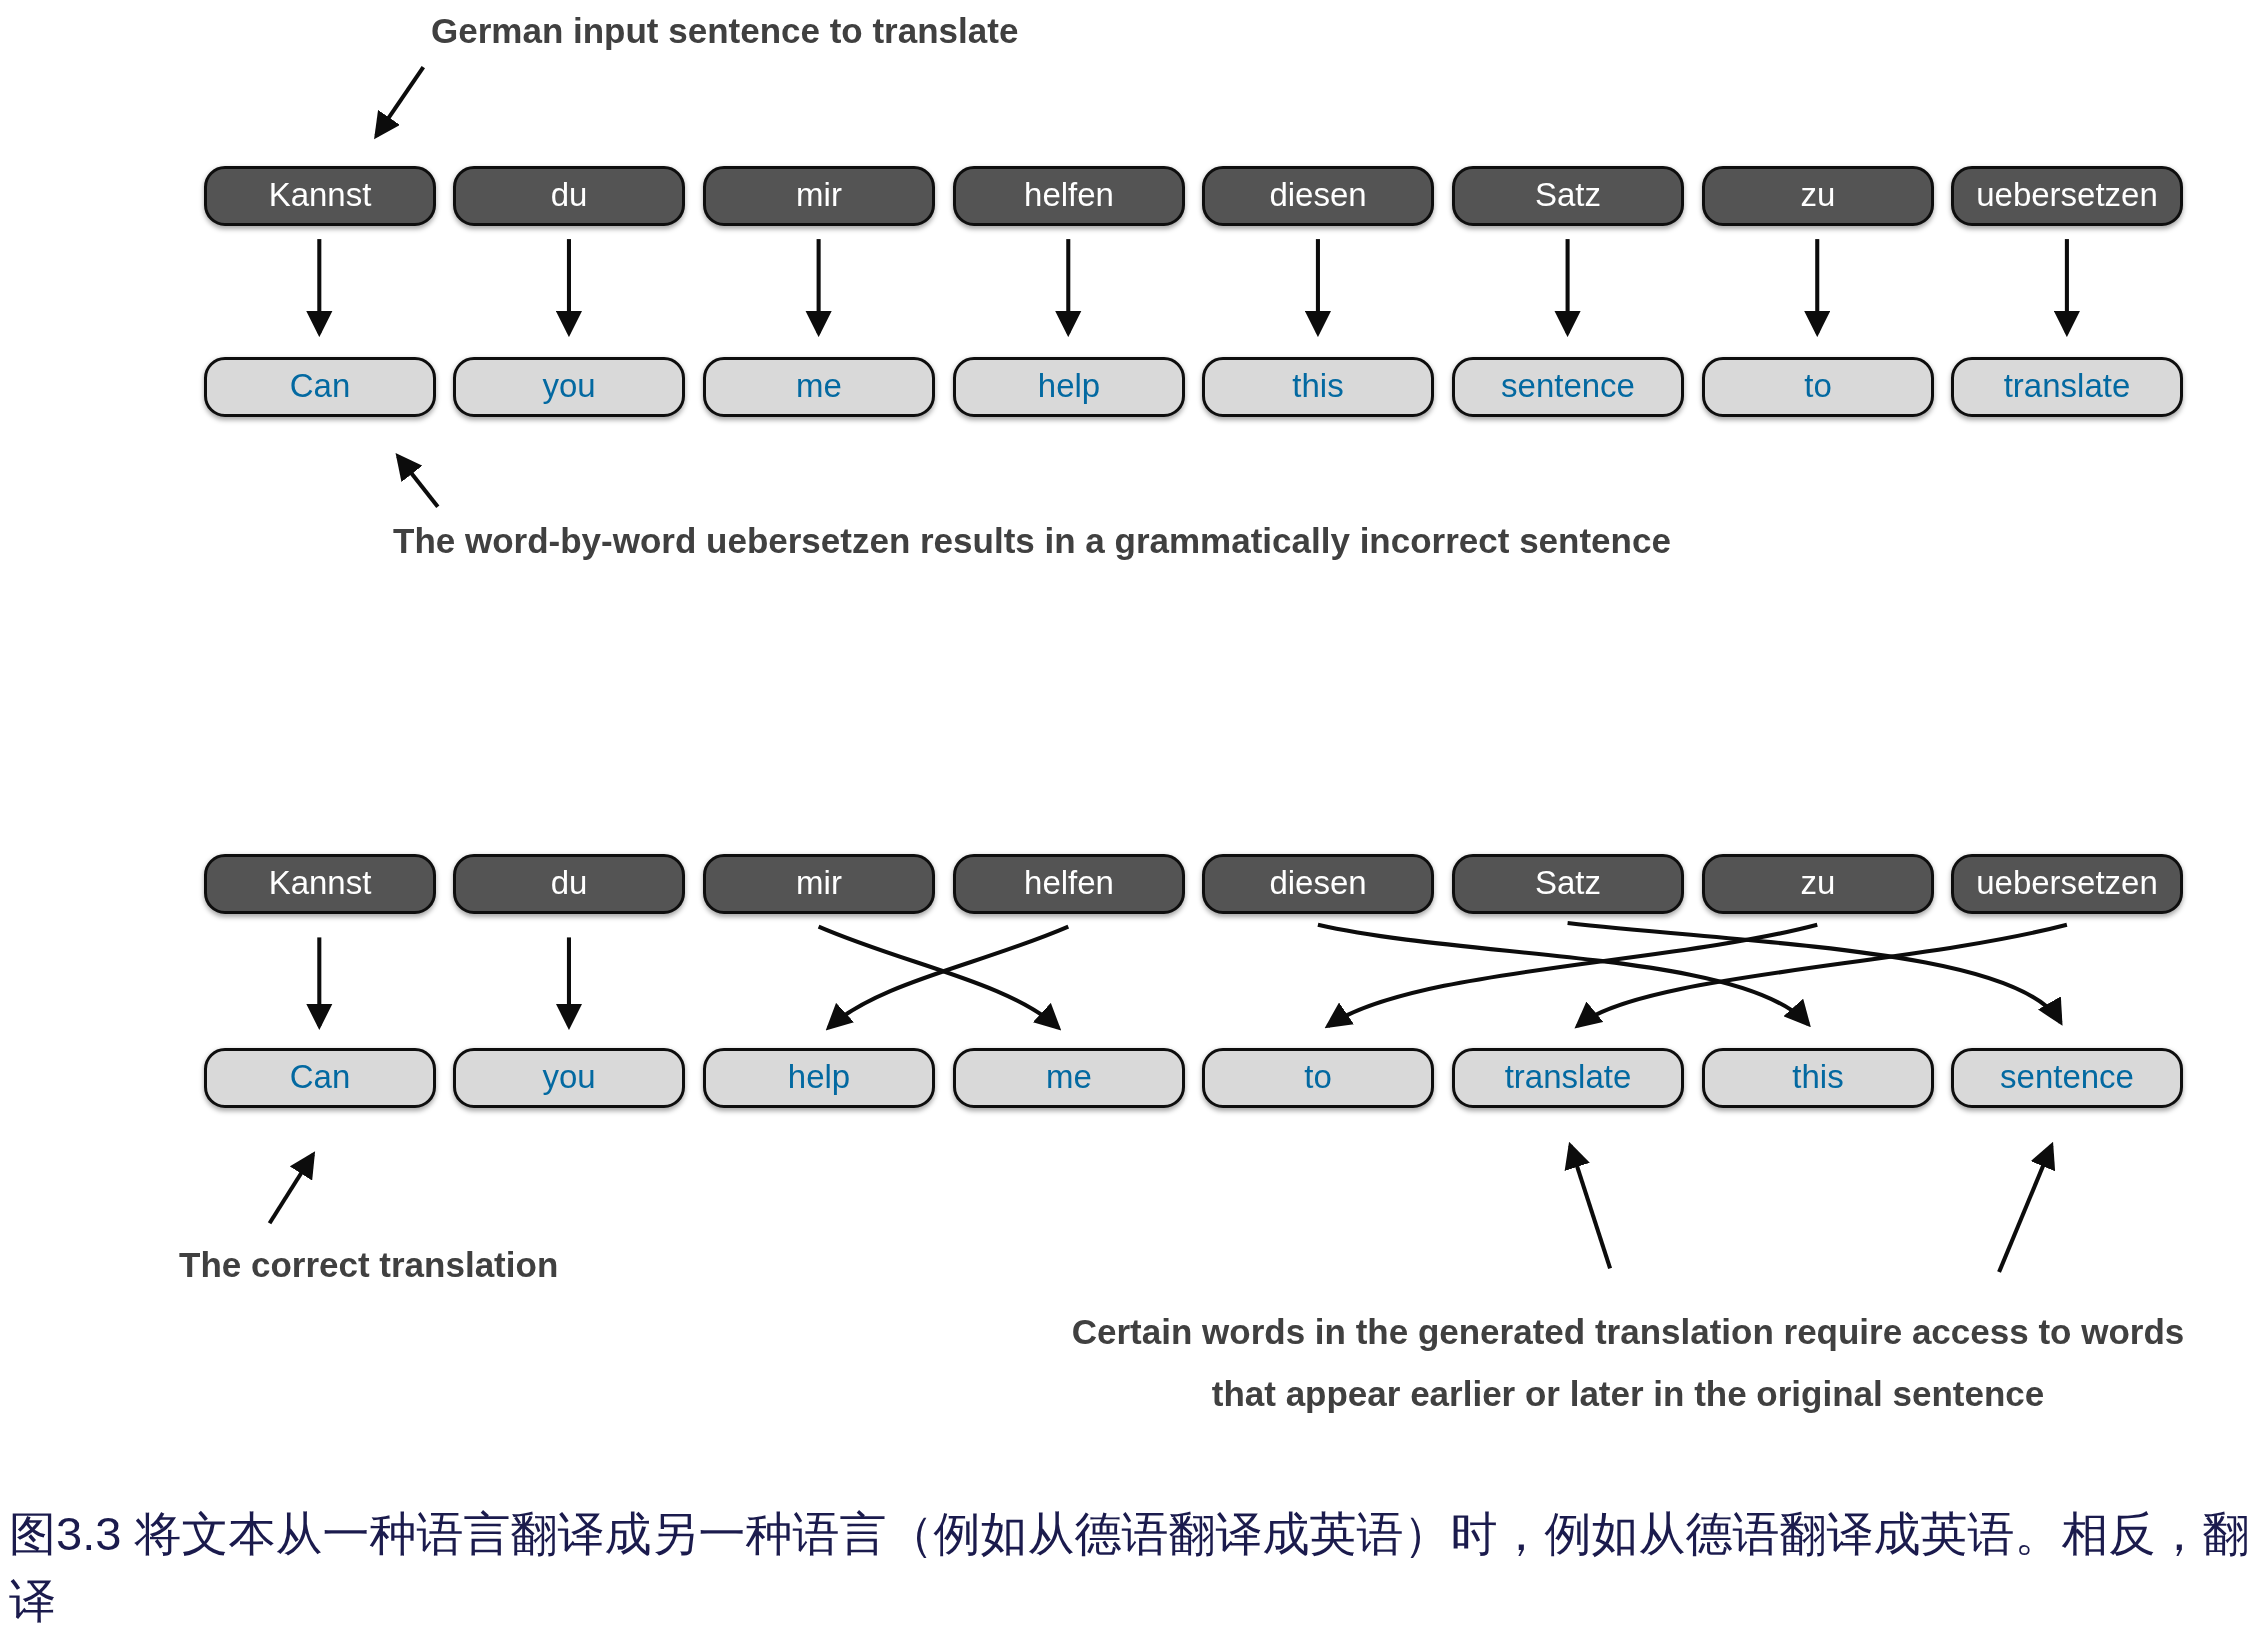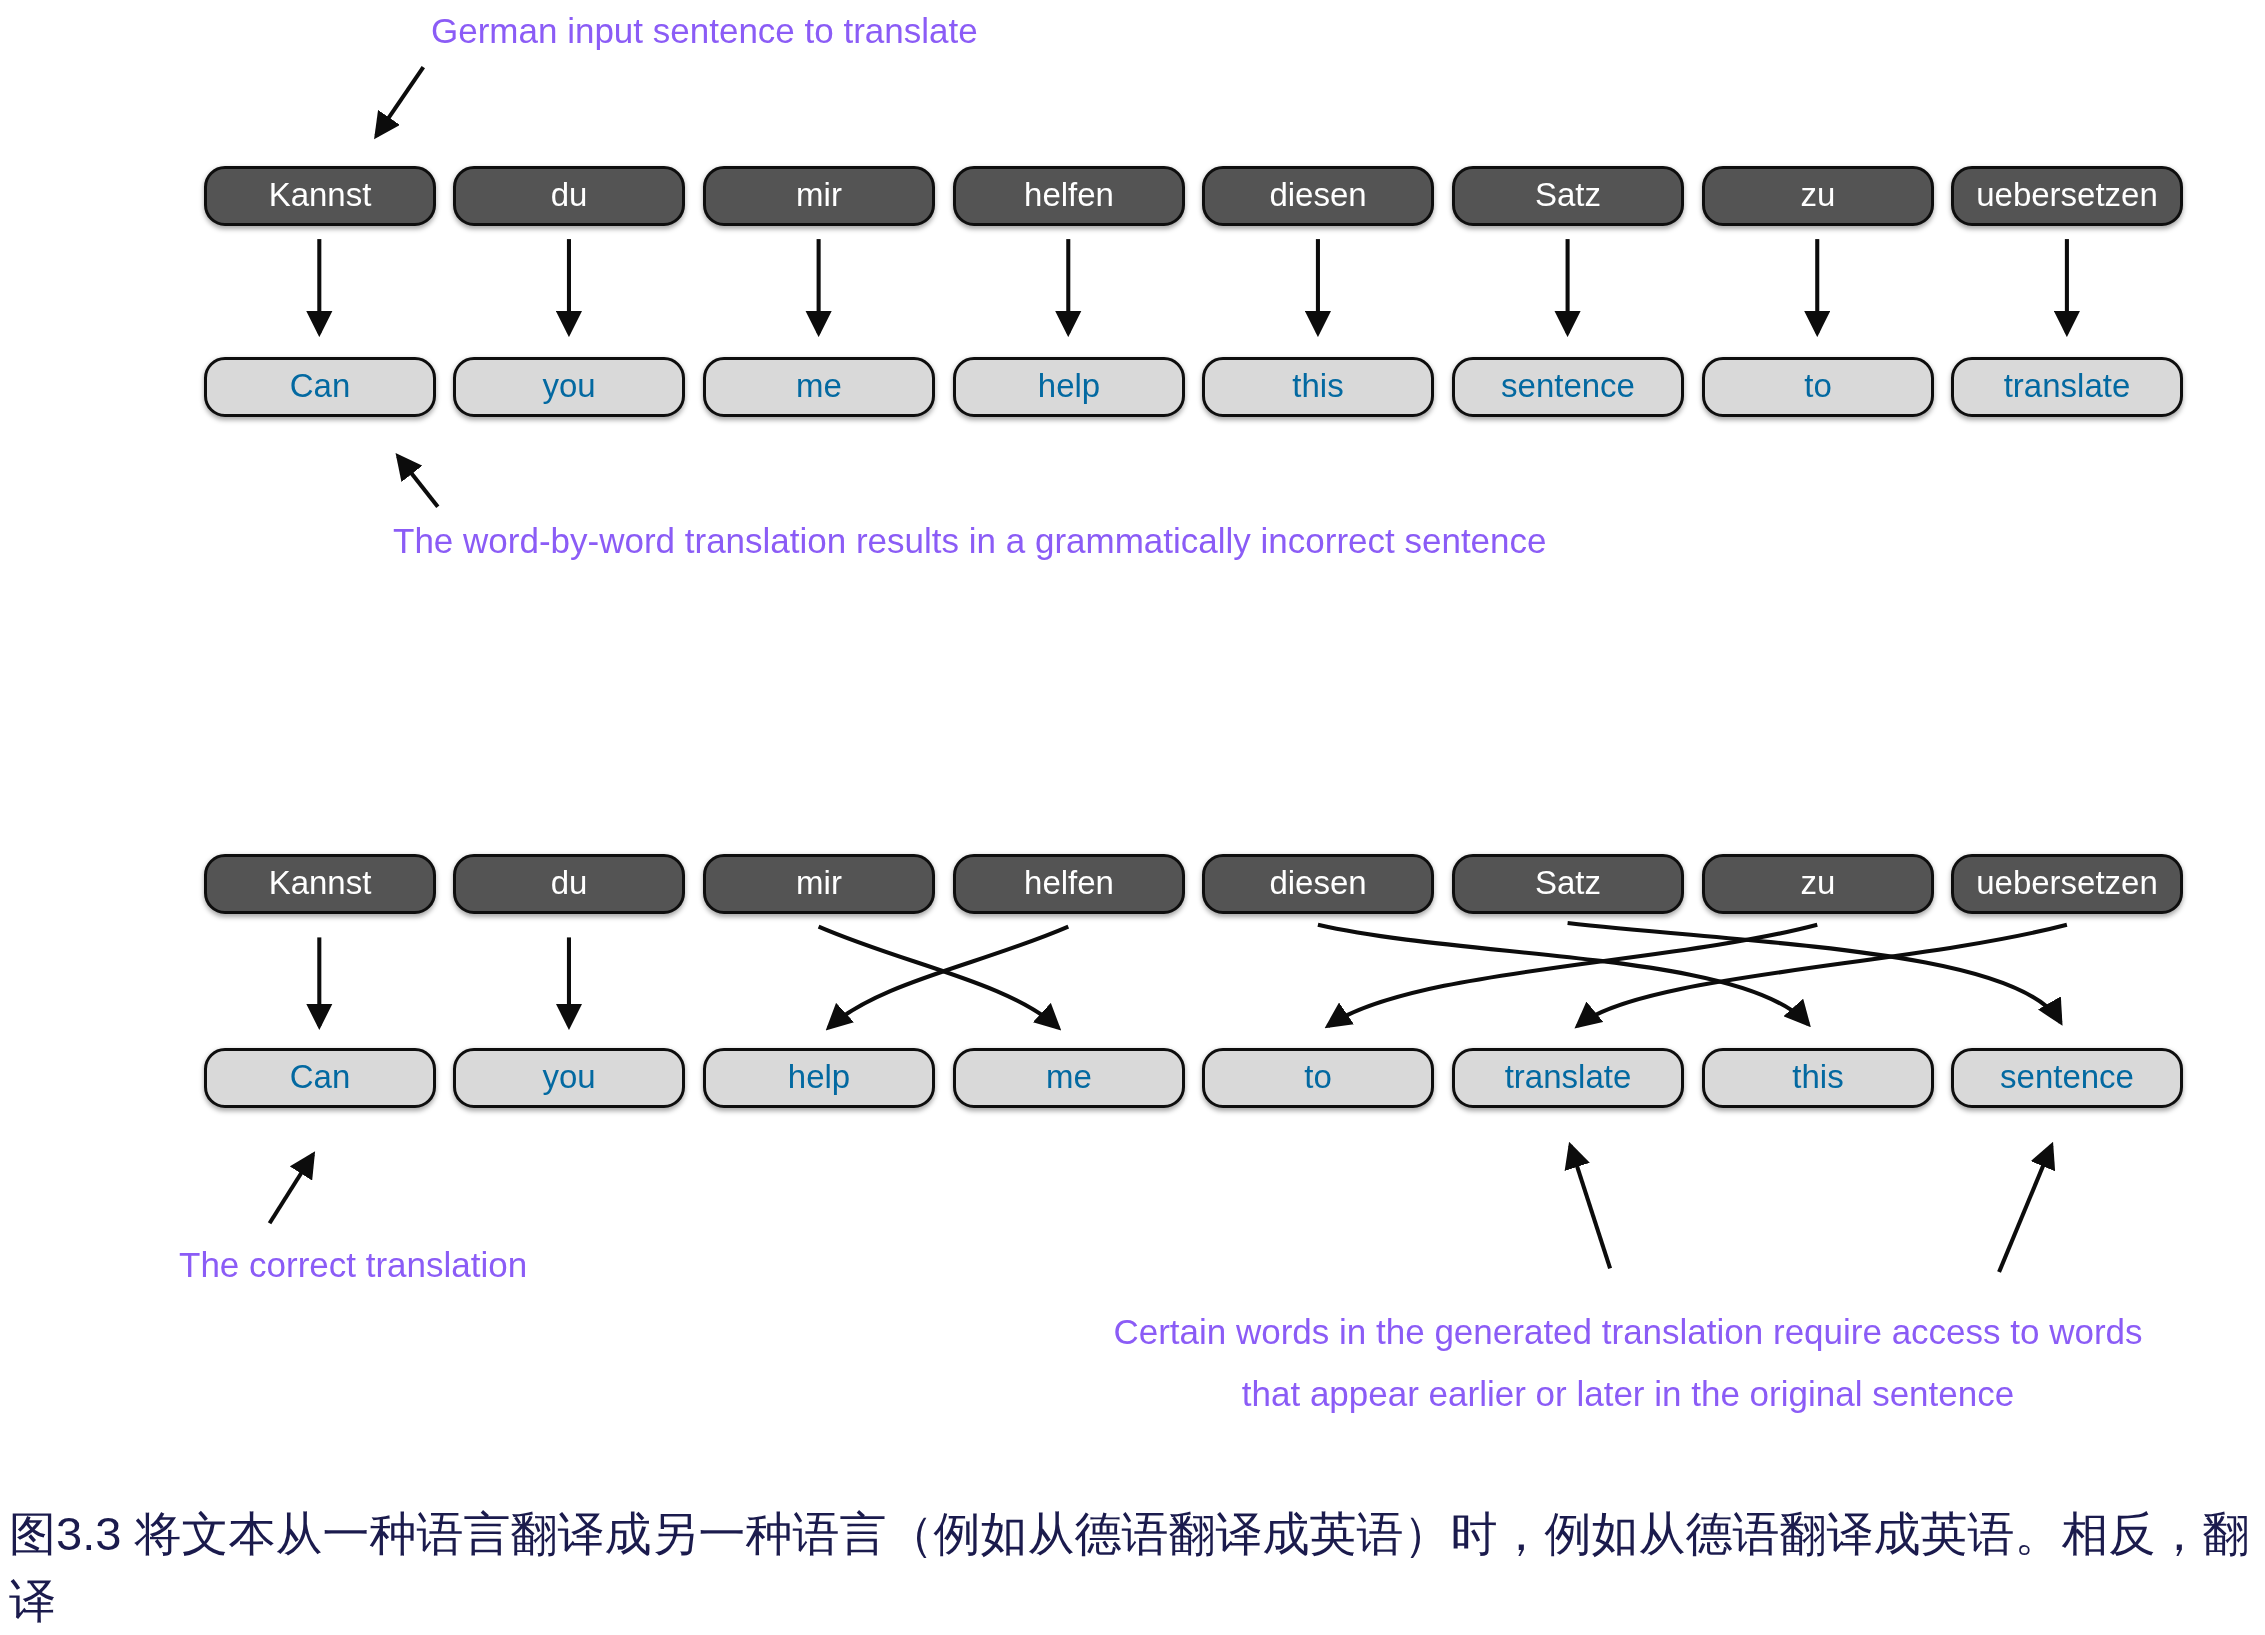--- a/index.html
+++ b/index.html
@@ -19,23 +19,23 @@
     text-align:center;
     line-height:52px;
     font-size:33px;
     box-shadow:0 2.7px 5.4px rgba(0,0,0,0.35);
     white-space:nowrap;
   }
   .dark{background:#545454;color:#ffffff;}
   .lite{background:#d9d9d9;color:#0369a1;}
   .ann{
     position:absolute;
-    font-weight:400;
+    font-weight:700;
     font-size:35px;
-    color:#8b5cf6;
+    color:#404040;
     white-space:nowrap;
   }
   .ann-center{white-space:normal;text-align:center;line-height:62px;}
   .cn-caption{
     position:absolute;
     left:9px;top:1500px;width:2249px;
     font-size:47px;line-height:67px;
     font-weight:400;
   }
   svg.overlay{position:absolute;left:0;top:0;}
@@ -59,21 +59,21 @@
 
   <div class="wbox lite" style="left:204px;top:357px;">Can</div>
   <div class="wbox lite" style="left:453px;top:357px;">you</div>
   <div class="wbox lite" style="left:703px;top:357px;">me</div>
   <div class="wbox lite" style="left:953px;top:357px;">help</div>
   <div class="wbox lite" style="left:1202px;top:357px;">this</div>
   <div class="wbox lite" style="left:1452px;top:357px;">sentence</div>
   <div class="wbox lite" style="left:1702px;top:357px;">to</div>
   <div class="wbox lite" style="left:1951px;top:357px;">translate</div>
 
-  <div class="ann" style="left:393px;top:521px;">The word-by-word translation results in a grammatically incorrect sentence</div>
+  <div class="ann" style="left:393px;top:521px;">The word-by-word uebersetzen results in a grammatically incorrect sentence</div>
 
   <div class="wbox dark" style="left:204px;top:854px;">Kannst</div>
   <div class="wbox dark" style="left:453px;top:854px;">du</div>
   <div class="wbox dark" style="left:703px;top:854px;">mir</div>
   <div class="wbox dark" style="left:953px;top:854px;">helfen</div>
   <div class="wbox dark" style="left:1202px;top:854px;">diesen</div>
   <div class="wbox dark" style="left:1452px;top:854px;">Satz</div>
   <div class="wbox dark" style="left:1702px;top:854px;">zu</div>
   <div class="wbox dark" style="left:1951px;top:854px;">uebersetzen</div>
 

